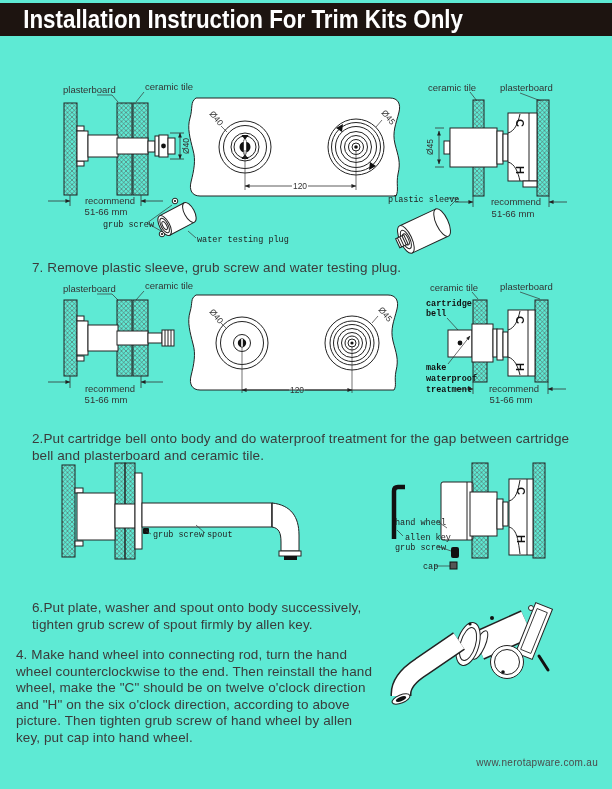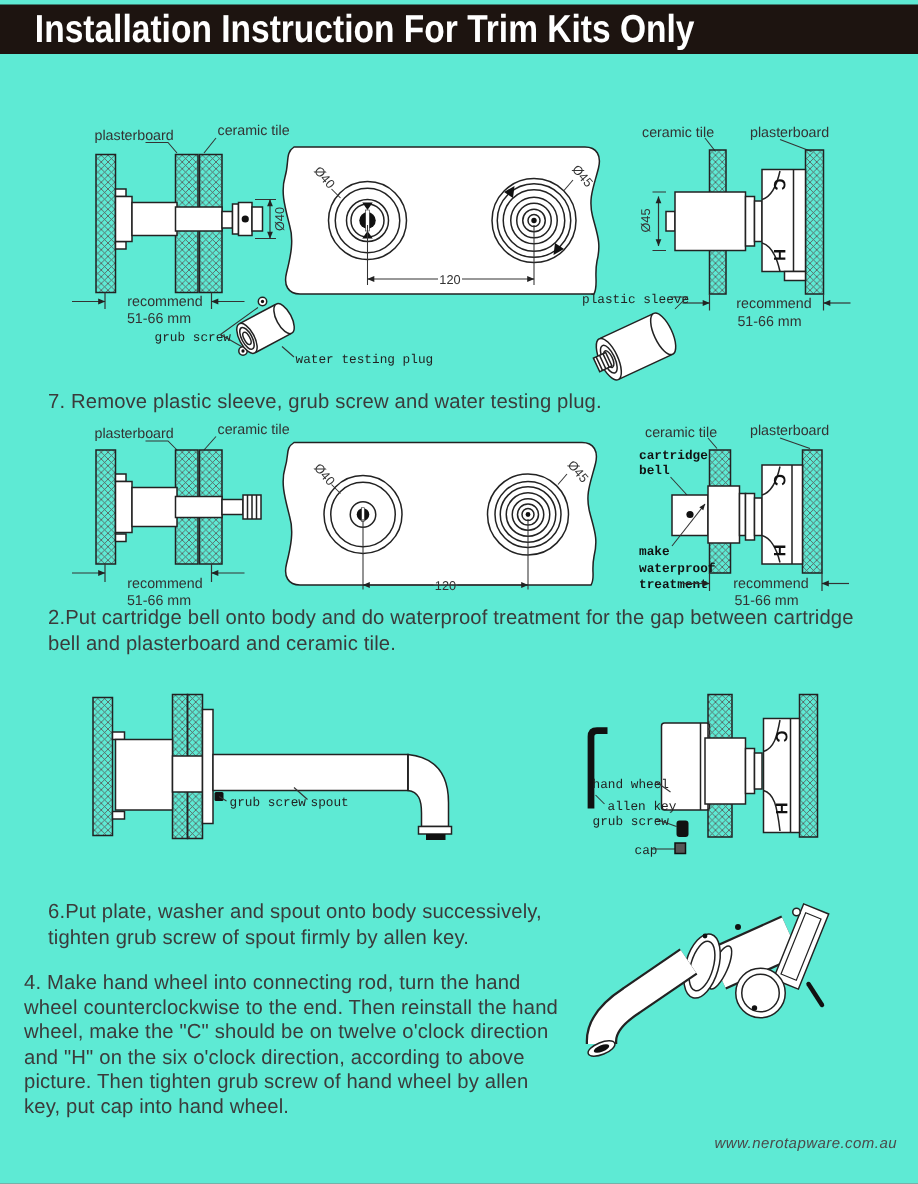--- a/index.html
+++ b/index.html
@@ -4,21 +4,21 @@
 <style>
   html,body{margin:0;padding:0;background:#888;}
   .page{position:relative;width:612px;height:789px;background:#5eead4;
         font-family:"Liberation Sans",sans-serif;overflow:hidden;margin:0 auto;}
   .hbar{position:absolute;left:0;top:3px;width:612px;height:33px;background:#1d1410;
         display:flex;align-items:center;}
   .hbar span{color:#fff;font-size:26px;font-weight:bold;padding-left:27px;white-space:nowrap;
         transform:scaleX(.86);transform-origin:left center;}
   .step{position:absolute;color:#3b3b3b;font-size:13.5px;line-height:16.5px;letter-spacing:.1px;}
   .footer{position:absolute;top:757px;left:400px;width:198px;text-align:right;
-        font-size:10px;color:#4a4a4a;letter-spacing:.3px;font-style:italic;}
+        font-size:10px;color:#4a4a4a;letter-spacing:.3px;}
   svg.sec{position:absolute;left:0;overflow:visible;}
   text{user-select:none;}
   .lbl{font-family:"Liberation Sans",sans-serif;font-size:9.5px;fill:#333;}
   .mono{font-family:"Liberation Mono",monospace;font-size:8.5px;fill:#222;}
   .monob{font-family:"Liberation Mono",monospace;font-size:8.5px;font-weight:bold;fill:#111;}
   .dim{font-family:"Liberation Sans",sans-serif;font-size:8.5px;fill:#333;}
   .ch{font-family:"Liberation Sans",sans-serif;font-size:11px;font-weight:bold;fill:#111;}
   .ln{stroke:#222;stroke-width:1;fill:none;}
   .fw{fill:#fff;stroke:#222;stroke-width:1;}
   .hatch{fill:url(#xh);stroke:#222;stroke-width:1;}
@@ -290,21 +290,21 @@
       <g>
         <path class="dml" d="M473 382 V394 M548 382 V394"></path>
         <path class="dml" d="M455 389 H473" marker-end="url(#arw)"></path>
         <path class="dml" d="M566 389 H548" marker-end="url(#arw)"></path>
         <text class="lbl" x="514" y="392" text-anchor="middle">recommend</text>
         <text class="lbl" x="511" y="403" text-anchor="middle">51-66 mm</text>
       </g>
     </g>
   </svg>
 
-  <div class="step" style="left:32px;top:404px;width:560px">2.Put cartridge bell onto body and do waterproof treatment for the gap between cartridge bell and plasterboard and ceramic tile.</div>
+  <div class="step" style="left:32px;top:431px;width:560px">2.Put cartridge bell onto body and do waterproof treatment for the gap between cartridge bell and plasterboard and ceramic tile.</div>
 
   <svg class="sec" style="top:452px" width="612" height="150" viewBox="0 452 612 150">
 
     <g>
       <rect class="hatch" x="62" y="465" width="13" height="92"></rect>
       <rect class="hatch" x="115" y="463" width="10" height="96"></rect>
       <rect class="hatch" x="125" y="463" width="10" height="96"></rect>
       <g>
         <rect class="fw" x="75" y="488" width="8" height="5"></rect>
         <rect class="fw" x="75" y="541" width="8" height="5"></rect>

